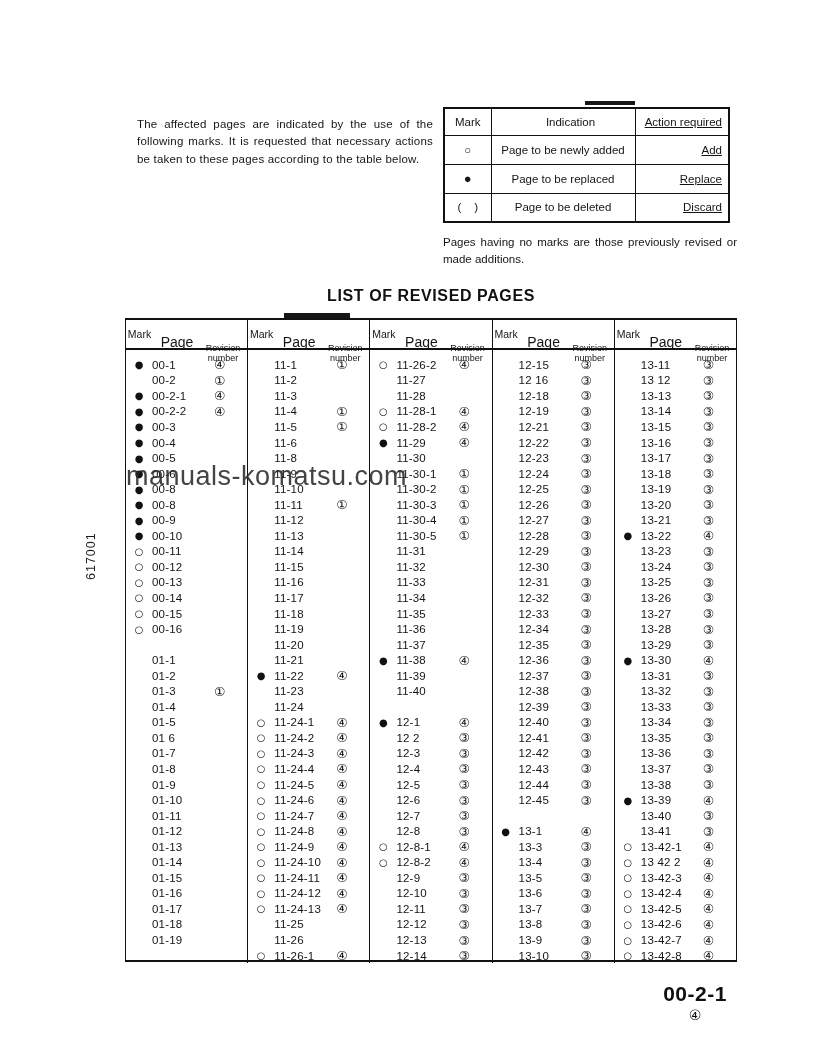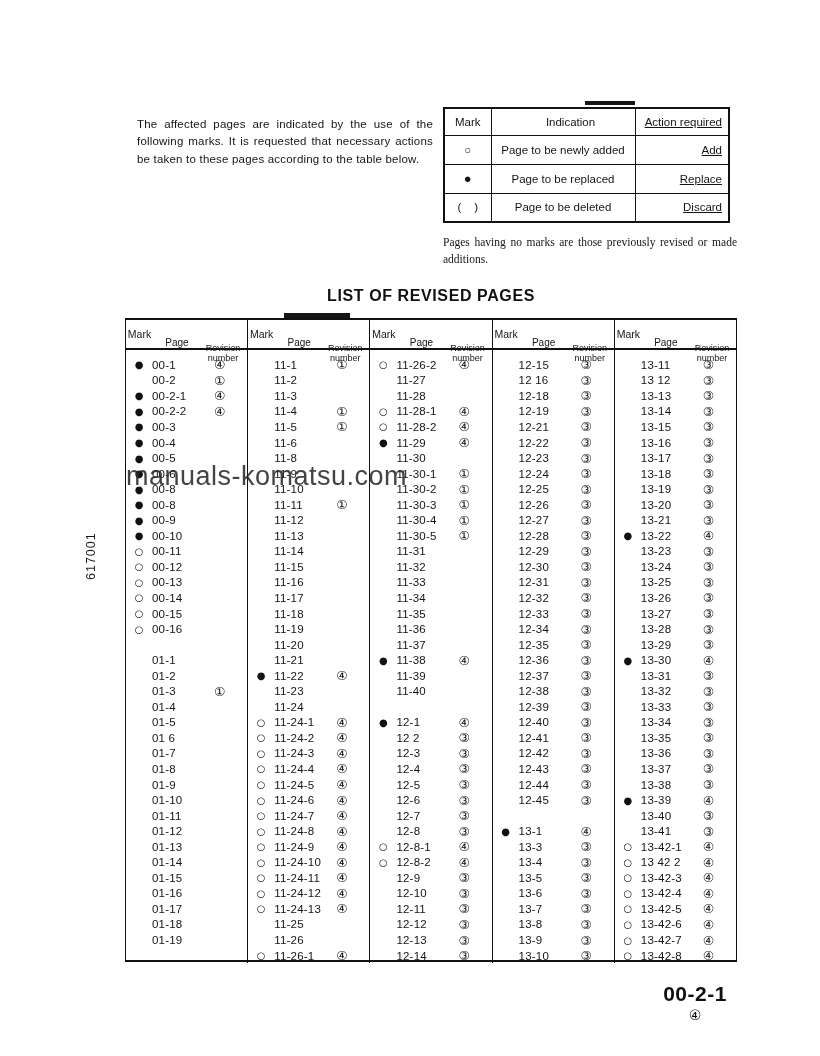--- a/index.html
+++ b/index.html
@@ -14,37 +14,37 @@
   .marks-table { position:absolute; left:443px; top:107px; width:287px;
                  border:2px solid #111; border-collapse:collapse; font-size:11.5px; color:#151515; }
   .marks-table td, .marks-table th { border:1px solid #111; padding:0 6px; height:29px; font-weight:normal; }
   .marks-table th { height:27px; }
   .mk-col { width:47px; text-align:center; }
   .ind-col { width:144px; text-align:center; padding-left:14px; }
   .act-col { text-align:right;text-decoration:underline; }
   .mk-filled { font-size:13px; }
 
   .note { position:absolute; left:443px; top:234px; width:294px;
-          font-size:11.5px; line-height:1.5; text-align:justify; color:#151515;font-family:Liberation Serif, serif; }
+          font-size:11.5px; line-height:1.5; text-align:justify; color:#151515; }
 
   .list-title { position:absolute; left:125px; top:287px; width:612px; text-align:center;
                 font-size:16px; font-weight:bold; letter-spacing:.6px; color:#101010; }
 
   
   .rev-table { position:absolute; left:125px; top:318px; width:612px; height:644px;
                border-top:2px solid #111; border-bottom:2px solid #111;
                border-left:1px solid #111; border-right:1px solid #111;
                display:flex; flex-direction:column; }
   .rev-head { display:flex; height:30px; border-bottom:2px solid #111; }
   .rev-body { display:flex; flex:1; }
   .hgroup, .col-group { flex:1; }
   .hgroup { display:flex; align-items:center; border-right:1px solid #111; }
   .hgroup:last-child, .col-group:last-child { border-right:none; }
   .h-mark { width:27px; text-align:center; font-size:10.5px; color:#151515; }
-  .h-page { width:48px; text-align:center; font-size:10px; color:#151515;margin-top:16px; }
+  .h-page { width:48px; text-align:center; font-size:14px; color:#151515;margin-top:16px; }
   .h-rev  { flex:1; text-align:center; font-size:9px; line-height:1.1; color:#151515; padding-right:2px;margin-top:40px; }
   .col-group { border-right:1px solid #111; padding-top:7px; }
   .prow { display:flex; align-items:center; height:15.55px; }
   .c-mark { width:26px; text-align:center; font-family:"DejaVu Sans", sans-serif; font-size:10px; color:#111; }
   .c-page { width:58px; font-size:11.5px; letter-spacing:.2px; color:#141414; white-space:nowrap; }
   .c-rev  { flex:1; text-align:left; padding-left:4px; font-family:"DejaVu Sans", sans-serif; font-size:12.5px; color:#141414; }
 
   .watermark { position:absolute; left:126px; top:461px; font-size:27px; letter-spacing:.5px;
                color:rgba(42,42,42,.88); white-space:nowrap; z-index:5; }
 

